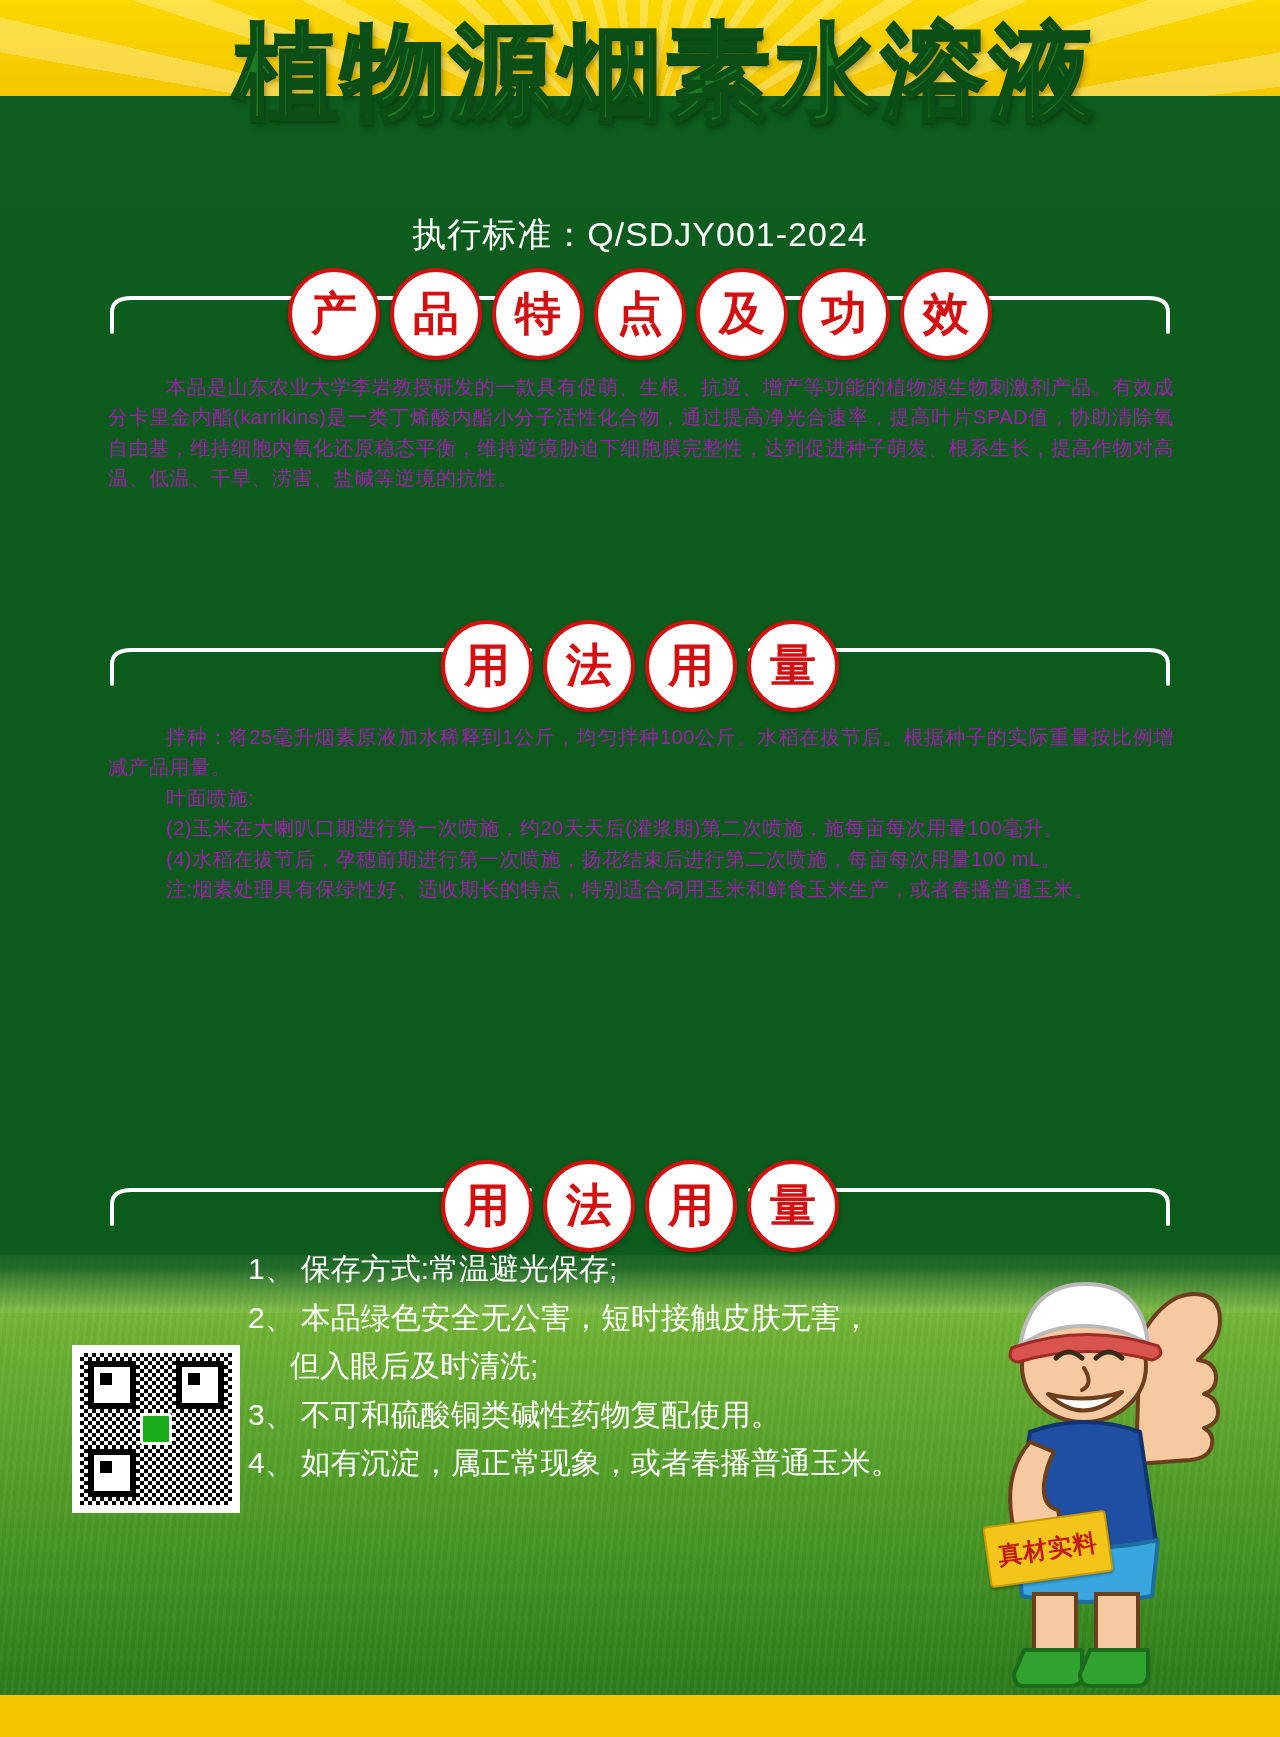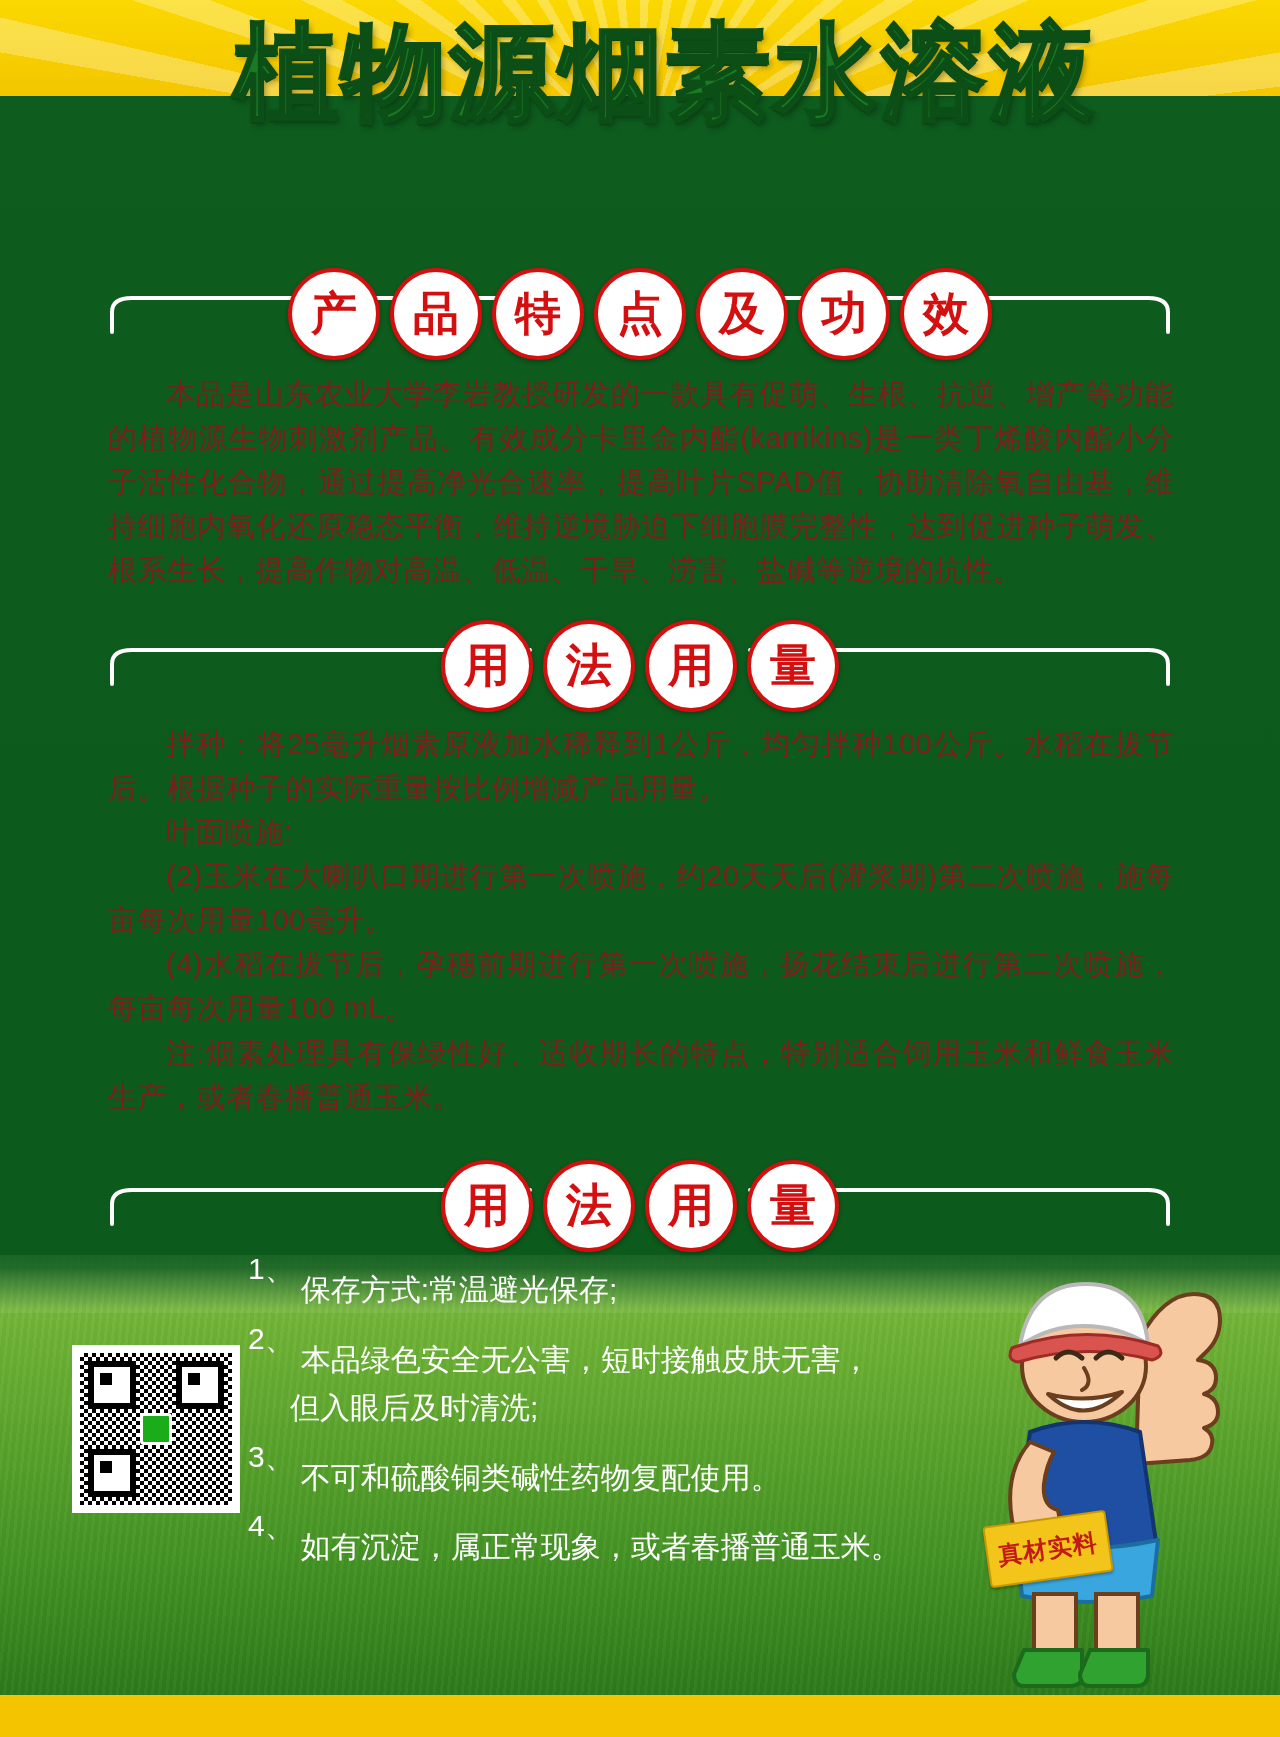--- a/index.html
+++ b/index.html
@@ -88,36 +88,36 @@
     color:#d40f10;font-size:46px;font-weight:bold;
     font-family:"Liberation Serif","DejaVu Serif",serif;
     box-shadow:0 2px 4px rgba(0,0,0,.3);
   }
 
   .sec1{position:absolute;left:110px;top:268px;width:1060px;z-index:6;}
   .sec2{position:absolute;left:110px;top:620px;width:1060px;z-index:6;}
   .sec3{position:absolute;left:110px;top:1160px;width:1060px;z-index:6;}
 
   .para{
-    position:absolute;color:#7f1d1d;font-size:29px;line-height:1.52;
+    position:absolute;color:#a21caf;font-size:20px;line-height:1.52;
     letter-spacing:.5px;text-align:justify;z-index:6;
   }
   #p-features{left:108px;top:372px;width:1066px;text-indent:58px;}
   #p-usage{left:108px;top:722px;width:1066px;}
   .usage-line{margin:0;}
   .usage-line.indent{text-indent:58px;}
 
   
   .notes{
     position:absolute;left:248px;top:1245px;width:700px;z-index:8;
     color:#ffffff;font-size:30px;line-height:1.62;
   }
   .notes .note{display:flex;gap:6px;}
   .notes .note .num{flex:0 0 auto;}
-  .notes .note .txt{flex:1 1 auto;margin-top:21px;}
+  .notes .note .txt{flex:1 1 auto;}
   .notes .sub{margin-left:42px;}
 
   
   .qr{
     position:absolute;left:72px;top:1345px;width:152px;height:152px;
     background:#ffffff;padding:8px;z-index:9;
   }
   .qr .cells{
     width:152px;height:152px;
     background-color:#fff;
@@ -159,20 +159,21 @@
 <div class="page">
 
   <div class="top-band"></div>
   <div class="body-green"></div>
 
   <div class="field"></div>
   <div class="green-fade"></div>
   <div class="footer-band"></div>
 
   <div class="title">植物源烟素水溶液</div>
+  <div class="standard">执行标准：Q/SDJY001-2024</div>
 
   <div class="sec1">
     <div class="section-head">
       <div class="rule">
         <svg width="1060" height="40" viewBox="0 0 1060 40" style="position:absolute;top:-20px;left:0;">
           <path d="M2 38 L2 18 Q2 4 22 4 L400 4" stroke="#ffffff" stroke-width="4" fill="none" stroke-linecap="round"></path>
           <path d="M1058 38 L1058 18 Q1058 4 1038 4 L660 4" stroke="#ffffff" stroke-width="4" fill="none" stroke-linecap="round"></path>
         </svg>
       </div>
       <div class="bubbles">

